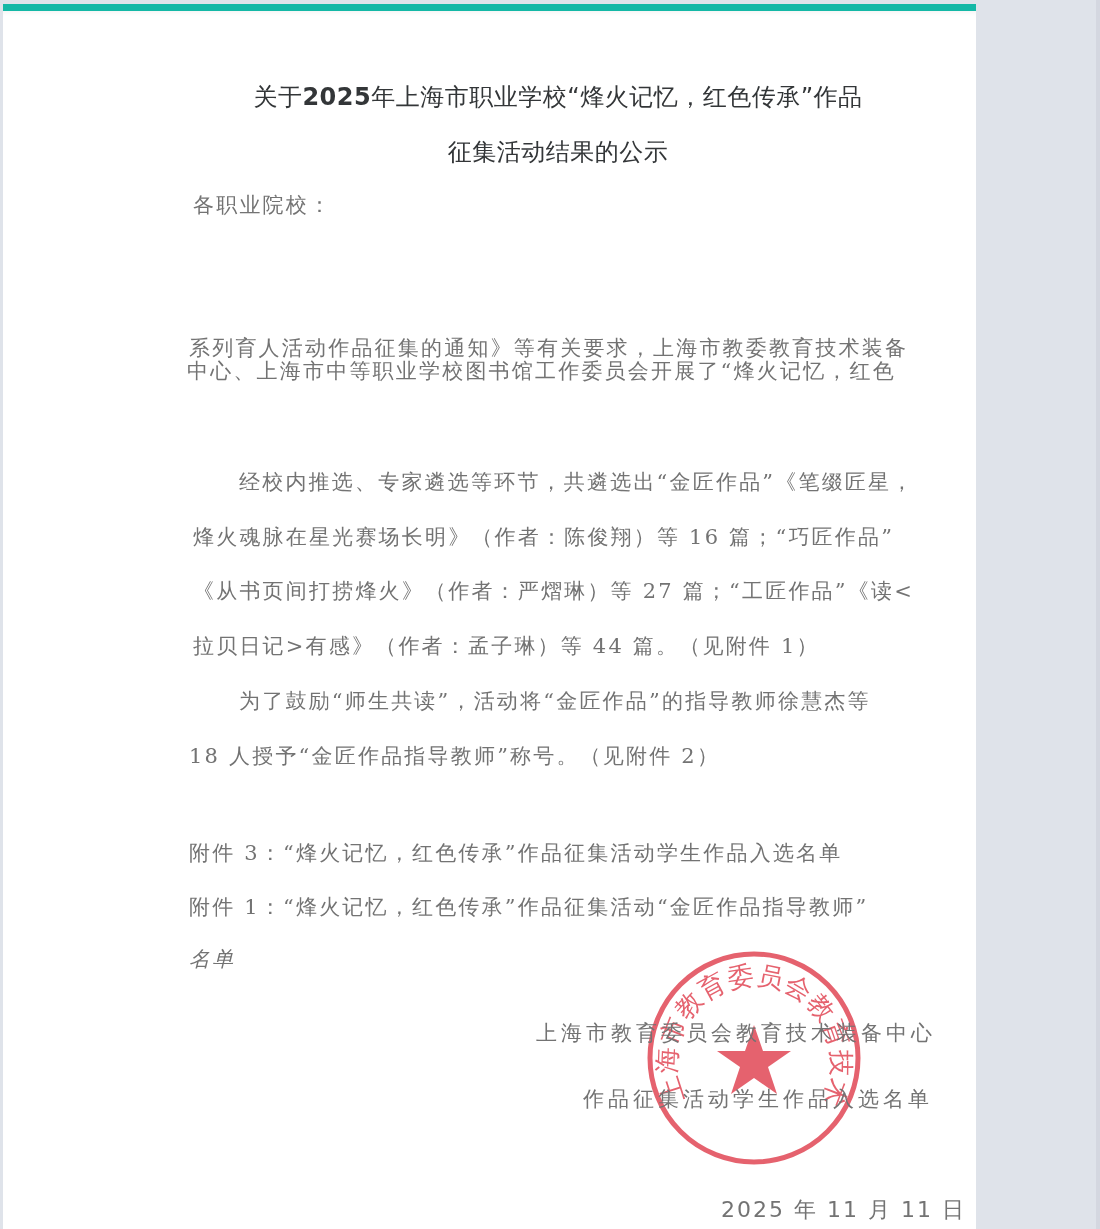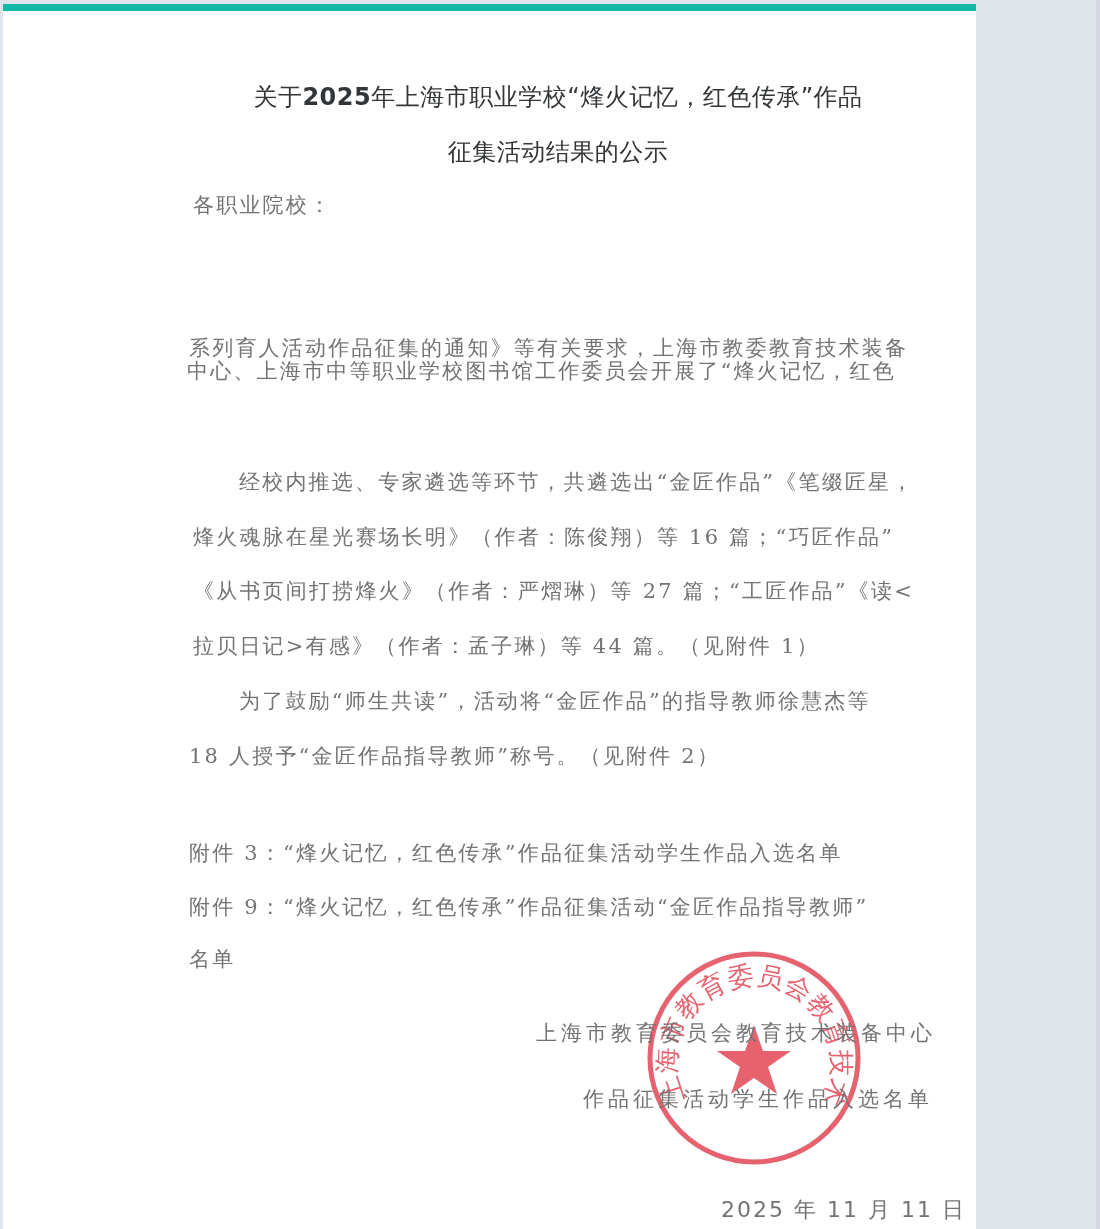--- a/index.html
+++ b/index.html
@@ -49,22 +49,22 @@
 
   <div class="line" style="left:236px; top:457px;">经校内推选、专家遴选等环节，共遴选出“金匠作品”《笔缀匠星，</div>
   <div class="line" style="left:190px; top:512px;">烽火魂脉在星光赛场长明》（作者：陈俊翔）等 16 篇；“巧匠作品”</div>
   <div class="line" style="left:190px; top:566px;">《从书页间打捞烽火》（作者：严熠琳）等 27 篇；“工匠作品”《读&lt;</div>
   <div class="line" style="left:190px; top:621px;">拉贝日记&gt;有感》（作者：孟子琳）等 44 篇。（见附件 1）</div>
 
   <div class="line" style="left:236px; top:676px;">为了鼓励“师生共读”，活动将“金匠作品”的指导教师徐慧杰等</div>
   <div class="line" style="left:186px; top:731px;">18 人授予“金匠作品指导教师”称号。（见附件 2）</div>
 
   <div class="line" style="left:186px; top:828px;">附件 3：“烽火记忆，红色传承”作品征集活动学生作品入选名单</div>
-  <div class="line" style="left:186px; top:882px;">附件 9：“烽火记忆，红色传承”作品征集活动“金匠作品指导教师”</div>
-  <div class="line" style="left:186px; top:934px;">名单</div>
+  <div class="line" style="left:186px; top:882px;">附件 1：“烽火记忆，红色传承”作品征集活动“金匠作品指导教师”</div>
+  <div class="line" style="left:186px; top:934px;font-style:italic;">名单</div>
 
   <svg class="stamp" viewBox="0 0 218 218">
     <defs>
       <path id="sealArc" d="M 40 150 A 78 78 0 1 1 178 150"></path>
     </defs>
     <circle cx="109" cy="109" r="104" fill="none" stroke="#e0404f" stroke-width="5"></circle>
     <text font-size="26" fill="#e0404f" font-family="DejaVu Serif, serif" letter-spacing="1">
       <textPath href="#sealArc" startOffset="0">上海市教育委员会教育技术装备中心</textPath>
     </text>
     <polygon points="109,76 118,102 146,102 123,118 132,145 109,129 86,145 95,118 72,102 100,102" fill="#e0404f"></polygon>

